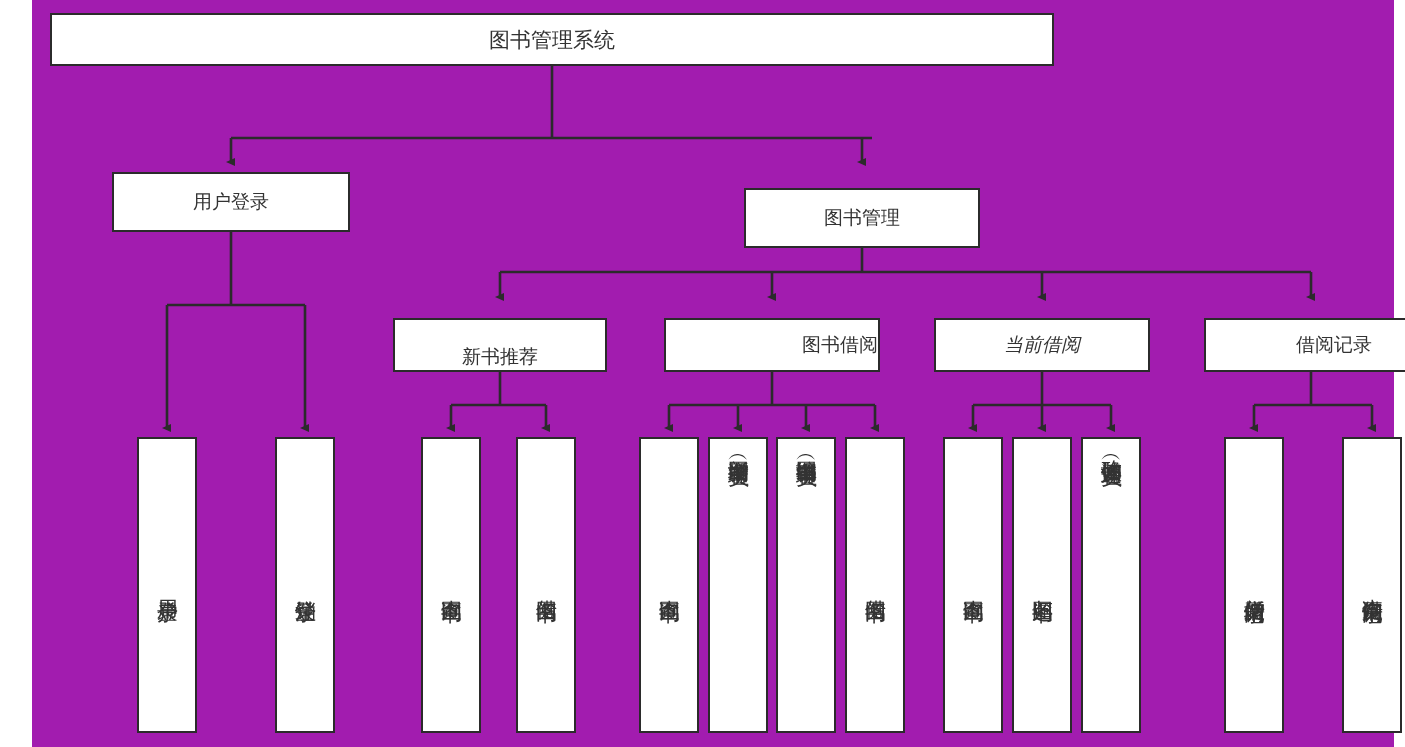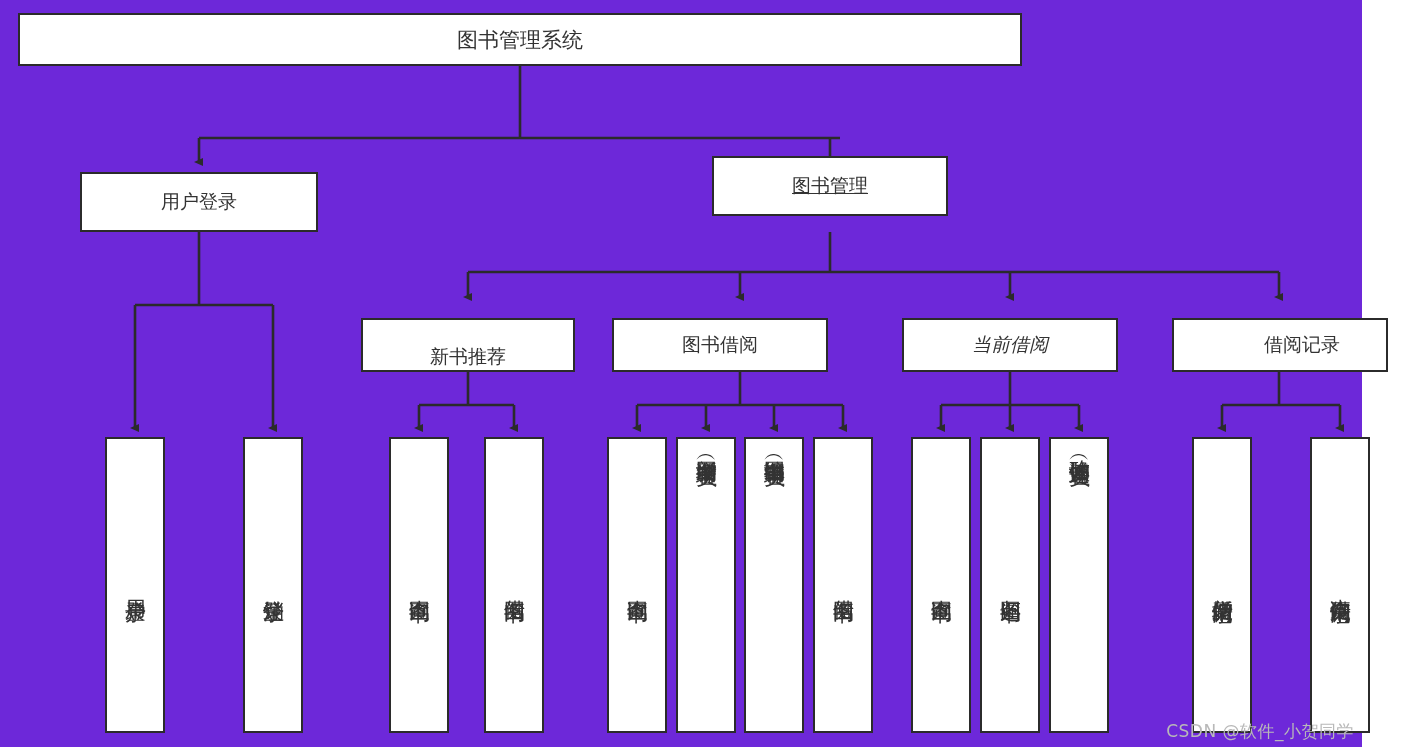--- a/index.html
+++ b/index.html
@@ -11,21 +11,22 @@
     font-family: "DejaVu Sans", "Liberation Sans", sans-serif;
     width: 1405px;
     height: 747px;
     overflow: hidden;
     position: relative;
   }
   #diagram-root {
     position: relative;
     width: 1362px;
     height: 747px;
-    background: #6d28d9;
+    background: #a21caf;
+    margin-left: 32px;
   }
   svg#connectors {
     position: absolute;
     left: 0;
     top: 0;
     width: 1405px;
     height: 747px;
   }
   .node {
     position: absolute;
@@ -133,28 +134,28 @@
     </g>
   </svg>
 
   <div class="node level-0" style="left:18px; top:13px; width:1004px; height:53px;">
     <span>图书管理系统</span>
   </div>
 
   <div class="node level-1" style="left:80px; top:172px; width:238px; height:60px;">
     <span>用户登录</span>
   </div>
-  <div class="node level-1" style="left:712px; top:156px; width:236px; height:60px;text-decoration:underline;">
+  <div class="node level-1" style="left:712px; top:188px; width:236px; height:60px;">
     <span>图书管理</span>
   </div>
 
   <div class="node level-2" style="left:361px; top:318px; width:214px; height:54px;align-items:flex-end;">
     <span>新书推荐</span>
   </div>
-  <div class="node level-2" style="left:612px; top:318px; width:216px; height:54px;">
+  <div class="node level-2" style="left:632px; top:318px; width:216px; height:54px;justify-content:flex-end;">
     <span>图书借阅</span>
   </div>
   <div class="node level-2" style="left:902px; top:318px; width:216px; height:54px;font-style:italic;">
     <span>当前借阅</span>
   </div>
   <div class="node level-2" style="left:1172px; top:318px; width:216px; height:54px;padding-left:44px;">
     <span>借阅记录</span>
   </div>
 
   <div class="node leaf centered" style="left:105px; top:437px; width:60px; height:296px;">
@@ -194,15 +195,14 @@
     <span class="leaf-label">确认归还（管理员）</span>
   </div>
 
   <div class="node leaf centered" style="left:1192px; top:437px; width:60px; height:296px;">
     <span class="leaf-label">新增借阅记录</span>
   </div>
   <div class="node leaf centered" style="left:1310px; top:437px; width:60px; height:296px;">
     <span class="leaf-label">查询借阅记录</span>
   </div>
 
-  <div class="watermark">CSDN @软件_小贺同学</div>
 
 </div>
 
 </body></html>

